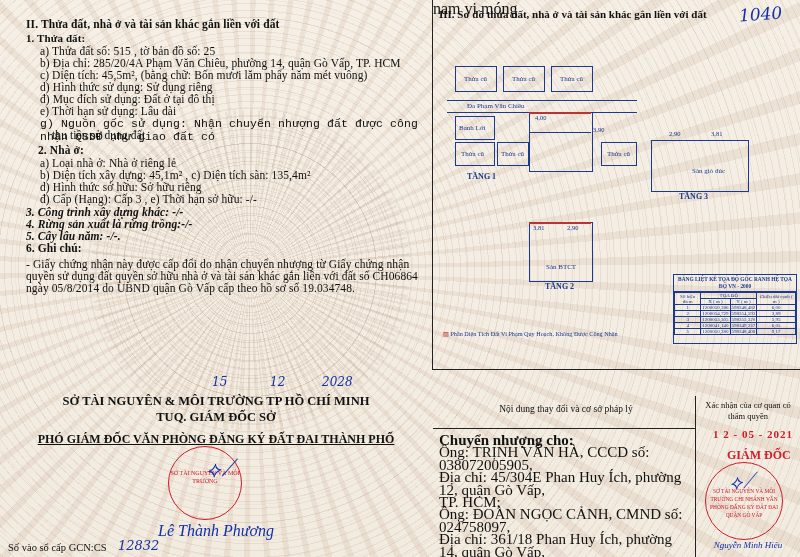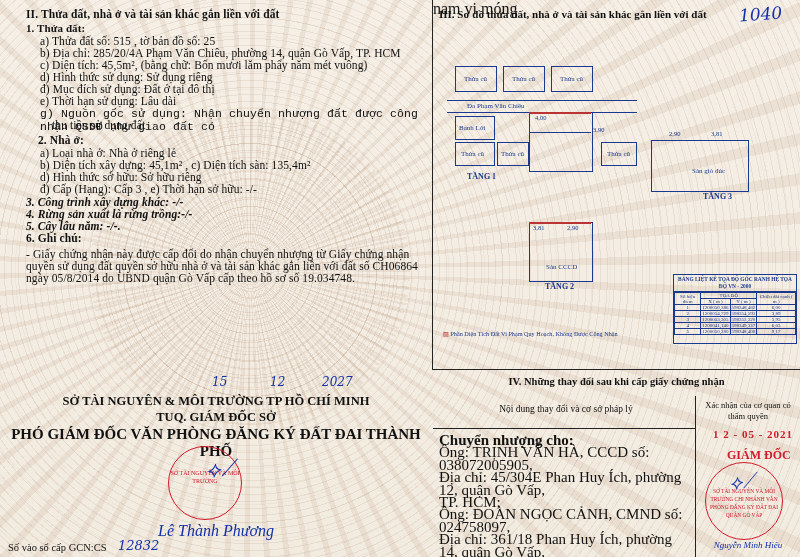--- a/index.html
+++ b/index.html
@@ -28,21 +28,21 @@
     background:
       repeating-conic-gradient(from 0deg at 50% 50%, rgba(170,130,100,0.16) 0deg 0.8deg, rgba(255,255,255,0) 0.8deg 3deg),
       repeating-radial-gradient(circle at 50% 50%, rgba(170,130,100,0.13) 0 1px, rgba(255,255,255,0) 1px 9px);
     opacity:.85;
   }
   .sheet{position:absolute;inset:0;}
   .b{font-weight:bold;}
   .i{font-style:italic;}
 
   
-  #left{position:absolute;left:0;top:0;width:432px;height:527px;}
+  #left{position:absolute;left:0;top:10px;width:432px;height:527px;}
   #left .line{position:absolute;font-size:11.5px;letter-spacing:0.1px;}
 
   
   .vline{position:absolute;left:432px;top:0;width:1px;height:370px;background:#222;}
   .hline-full{position:absolute;left:432px;top:369px;width:368px;height:1px;background:#222;}
 
   
   #right{position:absolute;left:433px;top:0;width:367px;height:370px;}
   #right .hd{position:absolute;left:6px;top:8px;font-size:11px;font-weight:bold;}
 
@@ -162,25 +162,25 @@
     <div class="redline" style="left:96px;top:112px;width:62px;height:2px;"></div>
 
     <div class="lbl b" style="position:absolute;left:34px;top:172px;font-size:8px;color:#1b3a8f;font-weight:bold;">TẦNG 1</div>
 
     
     <div class="plan" style="left:218px;top:140px;width:96px;height:50px;">
       <span class="lbl" style="left:40px;top:26px;">Sàn giò đúc</span>
     </div>
     <div class="dim" style="left:236px;top:130px;">2,90</div>
     <div class="dim" style="left:278px;top:130px;">3,81</div>
-    <div class="lbl b" style="position:absolute;left:246px;top:192px;font-size:8px;color:#1b3a8f;font-weight:bold;margin-left:24px;">TẦNG 3</div>
+    <div class="lbl b" style="position:absolute;left:246px;top:192px;font-size:8px;color:#1b3a8f;font-weight:bold;">TẦNG 3</div>
 
     
     <div class="plan" style="left:96px;top:222px;width:62px;height:58px;border-width:1.4px;">
-      <span class="lbl" style="left:16px;top:40px;">Sàn CCCD</span>
+      <span class="lbl" style="left:16px;top:40px;">Sàn BTCT</span>
     </div>
     <div class="dim" style="left:100px;top:224px;">3,81</div>
     <div class="dim" style="left:134px;top:224px;">2,90</div>
     <div class="redline" style="left:96px;top:222px;width:62px;height:2px;"></div>
     <div class="lbl b" style="position:absolute;left:112px;top:282px;font-size:8px;color:#1b3a8f;font-weight:bold;text-align:right;">TẦNG 2</div>
 
     
     <div style="position:absolute;left:10px;top:330px;font-size:6.2px;color:#1b3a8f;">
       <span style="color:#b33;">▨</span>
       <span>Phần Diện Tích Đất Vi Phạm Quy Hoạch, Không Được Công Nhận</span>
@@ -234,41 +234,40 @@
           <td>9,17</td>
         </tr>
       </tbody>
         </table>
     </div>
   </div>
 
   <div id="sig">
     <div class="handwrite" style="left:212px;top:5px;font-size:12px;">15</div>
     <div class="handwrite" style="left:270px;top:5px;font-size:12px;">12</div>
-    <div class="handwrite" style="left:322px;top:5px;font-size:12px;">2027</div>
+    <div class="handwrite" style="left:322px;top:5px;font-size:12px;">2028</div>
 
     <div class="c b" style="top:40px;font-size:12.5px;">TUQ. GIÁM ĐỐC SỞ</div>
     <div class="c b" style="top:24px;font-size:12.5px;">SỞ TÀI NGUYÊN &amp; MÔI TRƯỜNG TP HỒ CHÍ MINH</div>
-    <div class="c b" style="top:56px;font-size:15px;">PHÓ GIÁM ĐỐC VĂN PHÒNG ĐĂNG KÝ ĐẤT ĐAI THÀNH PHỐ</div>
+    <div class="c b" style="top:62px;font-size:12px;text-decoration:underline;">PHÓ GIÁM ĐỐC VĂN PHÒNG ĐĂNG KÝ ĐẤT ĐAI THÀNH PHỐ</div>
 
     <div class="stamp" style="left:168px;top:76px;width:72px;height:72px;">
       <div class="stamp-txt" style="top:22px;line-height:8px;">SỞ TÀI NGUYÊN VÀ MÔI TRƯỜNG</div>
     </div>
     <div class="sig-scrawl" style="left:206px;top:86px;font-size:22px;transform:rotate(-8deg);">⟡⟋</div>
 
     <div class="c i" style="top:152px;font-size:16px;color:#1330a8;">Lê Thành Phương</div>
 
     <div style="position:absolute;left:8px;top:172px;font-size:10.5px;">
       <span>Số vào sổ cấp GCN:</span><span>CS</span>
     </div>
     <div class="handwrite" style="left:118px;top:168px;font-size:13px;">12832</div>
   </div>
 
   <div id="sec4">
-    <div class="title">IV. Những thay đổi sau khi cấp giấy chứng nhận</div>
     <div class="colsep"></div>
     <div class="hsep"></div>
     <div class="h1">Nội dung thay đổi và cơ sở pháp lý</div>
     <div class="h2">Xác nhận của cơ quan
 có thẩm quyền</div>
 
     <div class="body">
       <div class="b">Chuyển nhượng cho:</div>
       <div>Ông: TRỊNH VĂN HÀ, CCCD số: 038072005905,</div>
       <div>Địa chỉ: 45/304E Phan Huy Ích, phường 12, quận Gò Vấp,</div>

